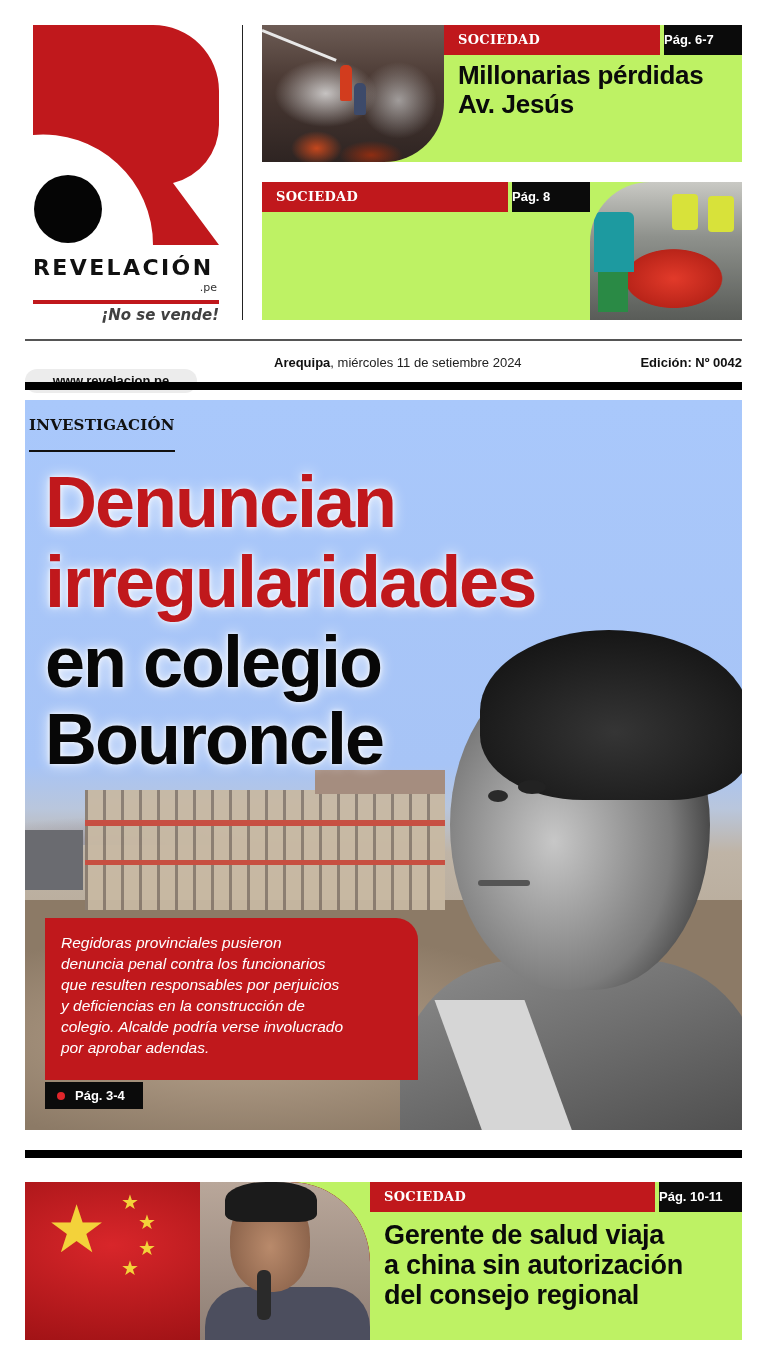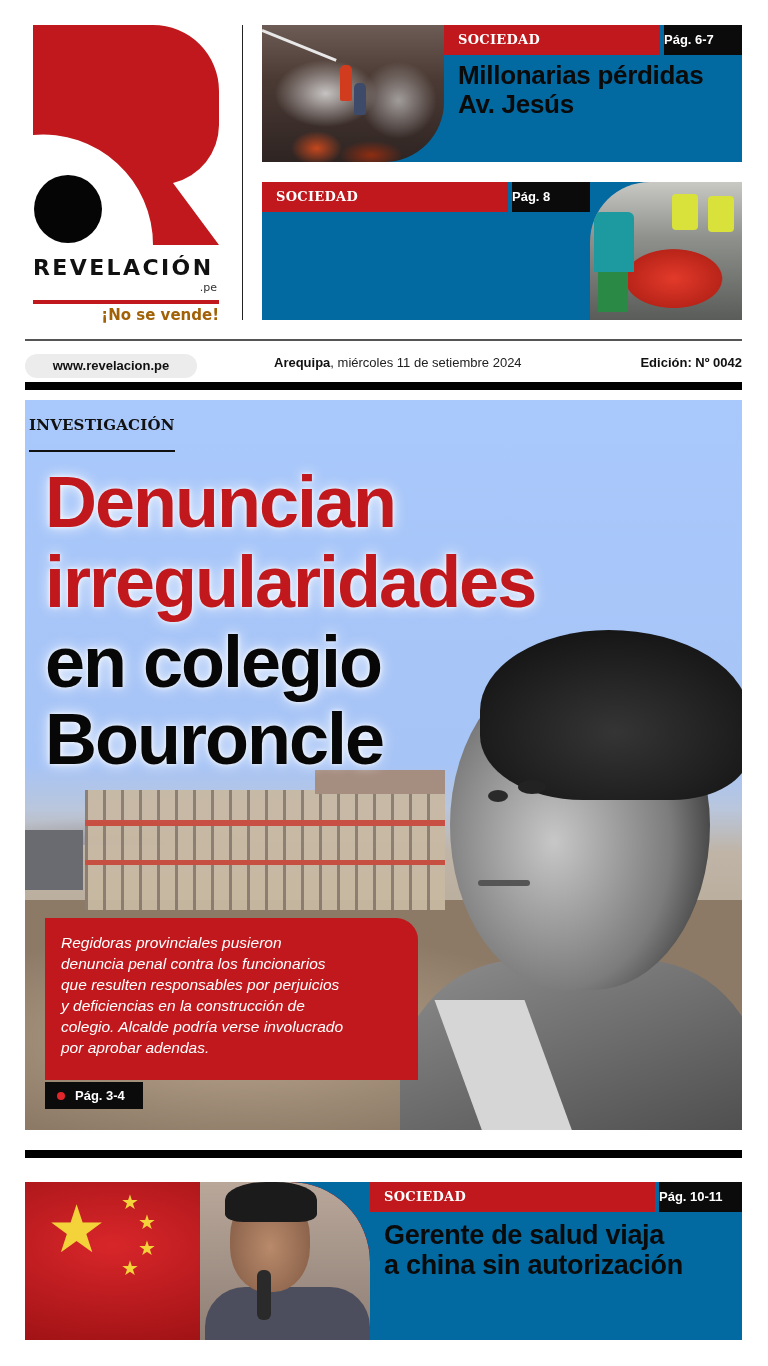--- a/index.html
+++ b/index.html
@@ -5,24 +5,24 @@
   * { margin:0; padding:0; box-sizing:border-box; }
   html, body { width:768px; height:1366px; background:#ffffff; overflow:hidden; }
   body { font-family: "Liberation Sans", "DejaVu Sans", sans-serif; position:relative; color:#0a0a0a; }
 
   
   .logo { position:absolute; left:33px; top:25px; width:186px; height:300px; }
   .logo-r { position:absolute; left:0; top:0; width:186px; height:220px; }
   .logo-name { position:absolute; left:0; top:230px; width:186px; font-family:"DejaVu Sans", sans-serif; font-weight:bold; font-size:22px; letter-spacing:2.4px; color:#111; }
   .logo-pe { position:absolute; right:2px; top:256px; font-size:11px; color:#333; font-family:"DejaVu Sans", sans-serif; }
   .logo-rule { position:absolute; left:0; top:275px; width:186px; height:4px; background:#c0181c; }
-  .logo-tag { position:absolute; right:0; top:281px; font-weight:bold; font-size:15px; color:#a16207; font-family:"DejaVu Sans", sans-serif; }
+  .logo-tag { position:absolute; right:0; top:281px; font-weight:bold; font-size:15px; color:#404040; font-family:"DejaVu Sans", sans-serif;font-style:italic; }
   .mast-divider { position:absolute; left:242px; top:25px; width:1px; height:295px; background:#222; }
 
-  .story-card { position:absolute; background:#0369a1; overflow:hidden; }
+  .story-card { position:absolute; background:#bef264; overflow:hidden; }
   .sec-bar { position:absolute; height:30px; background:#c0181c; color:#fff; font-family:"DejaVu Serif", serif; font-weight:bold; font-size:13px; line-height:30px; padding-left:14px; letter-spacing:0.3px; }
   .pg-bar { position:absolute; height:30px; background:#0b0b0b; color:#fff; font-weight:bold; font-size:13px; line-height:30px; text-align:left; padding-right:12px; }
   .card-head { position:absolute; font-weight:bold; color:#0a0a0a; line-height:1.12; letter-spacing:-0.3px; }
 
   .photo { position:absolute; overflow:hidden; }
 
   
   .fire { background:
       radial-gradient(ellipse 40% 35% at 35% 50%, rgba(230,230,230,0.8), transparent 70%),
       radial-gradient(ellipse 30% 40% at 75% 55%, rgba(200,200,200,0.7), transparent 70%),
@@ -40,21 +40,21 @@
       linear-gradient(180deg, #c9c9c4 0%, #8e918c 40%, #595c58 100%);
       border-top-left-radius:60px; }
   .tank .w1 { position:absolute; left:4px; top:30px; width:40px; height:60px; background:#1d9aa0; border-radius:6px 6px 0 0; }
   .tank .w1l { position:absolute; left:8px; top:90px; width:30px; height:40px; background:#2a8a45; }
   .tank .w2 { position:absolute; left:82px; top:12px; width:26px; height:36px; background:#d8e23a; border-radius:4px; }
   .tank .w3 { position:absolute; left:118px; top:14px; width:26px; height:36px; background:#d8e23a; border-radius:4px; }
 
   
   .rule-thin { position:absolute; left:25px; width:717px; height:2px; background:#555; }
   .rule-thick { position:absolute; left:25px; width:717px; height:8px; background:#000; }
-  .url-pill { position:absolute; left:25px; top:354px; width:172px; height:24px; border-radius:12px; background:#ececec; font-weight:bold; font-size:13px; line-height:24px; text-align:center; color:#111; }
+  .url-pill { position:absolute; left:25px; top:369px; width:172px; height:24px; border-radius:12px; background:#ececec; font-weight:bold; font-size:13px; line-height:24px; text-align:center; color:#111; }
   .dateline { position:absolute; left:274px; top:355px; font-size:13px; color:#222; }
   .dateline b { font-weight:bold; color:#111; }
   .edition { position:absolute; right:26px; top:355px; font-size:13px; font-weight:bold; color:#111;text-align:right; }
 
   
   .lead { position:absolute; left:25px; top:400px; width:717px; height:730px; overflow:hidden;
       background: linear-gradient(180deg, #a9c8fb 0%, #a7c4f6 50%, #b9c6dc 56%, #bfb4a6 62%, #a7977f 100%); }
   .mountains { position:absolute; left:0; top:405px; width:420px; height:40px;
       background: radial-gradient(ellipse 50% 100% at 20% 100%, #9b9aa6, transparent 70%); }
   .building { position:absolute; left:60px; top:390px; width:360px; height:120px;
@@ -192,14 +192,15 @@
     <div class="man-suit"></div>
     <div class="man-head"></div>
     <div class="man-hair"></div>
     <div class="mic"></div>
   </div>
   <div class="sec-bar" style="left:345px; top:0; width:285px;">SOCIEDAD</div>
   <div class="pg-bar" style="left:634px; top:0; width:83px;">Pág. 10-11</div>
   <div class="card-head" style="left:359px; top:38px; font-size:27px;">
     <div>Gerente de salud viaja</div>
     <div>a china sin autorización</div>
+    <div>del consejo regional</div>
   </div>
 </div>
 
 </body></html>

